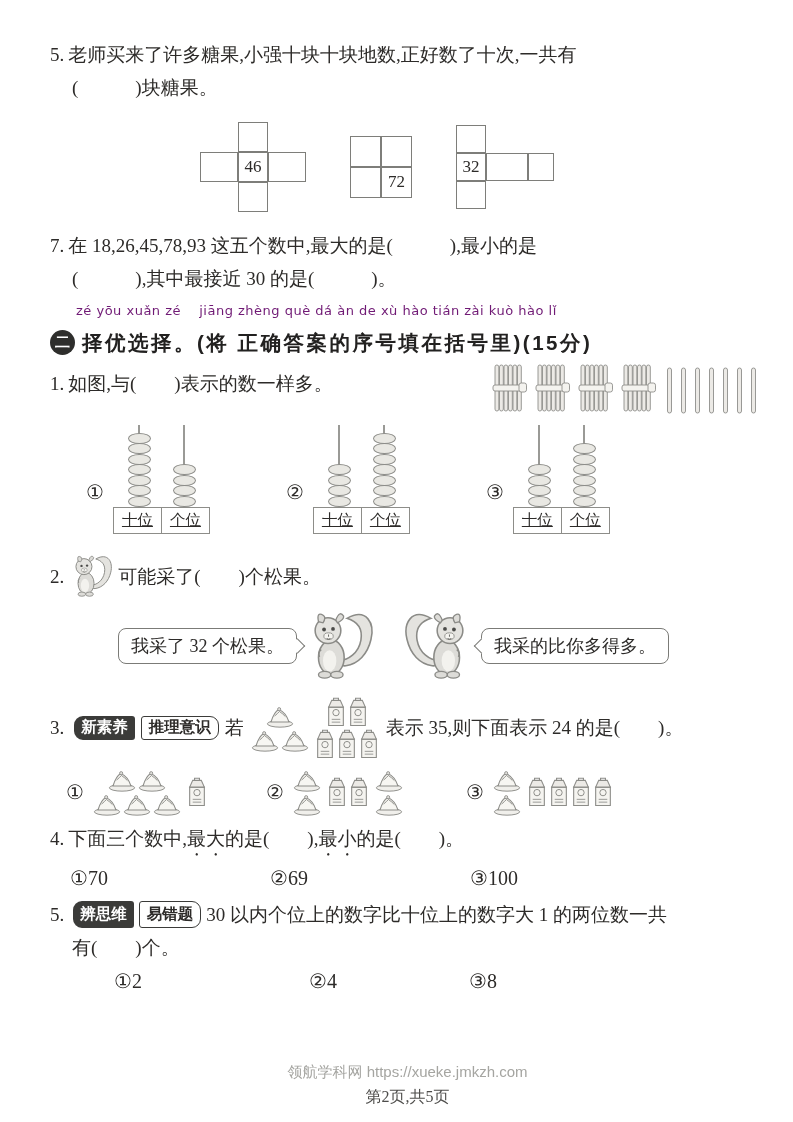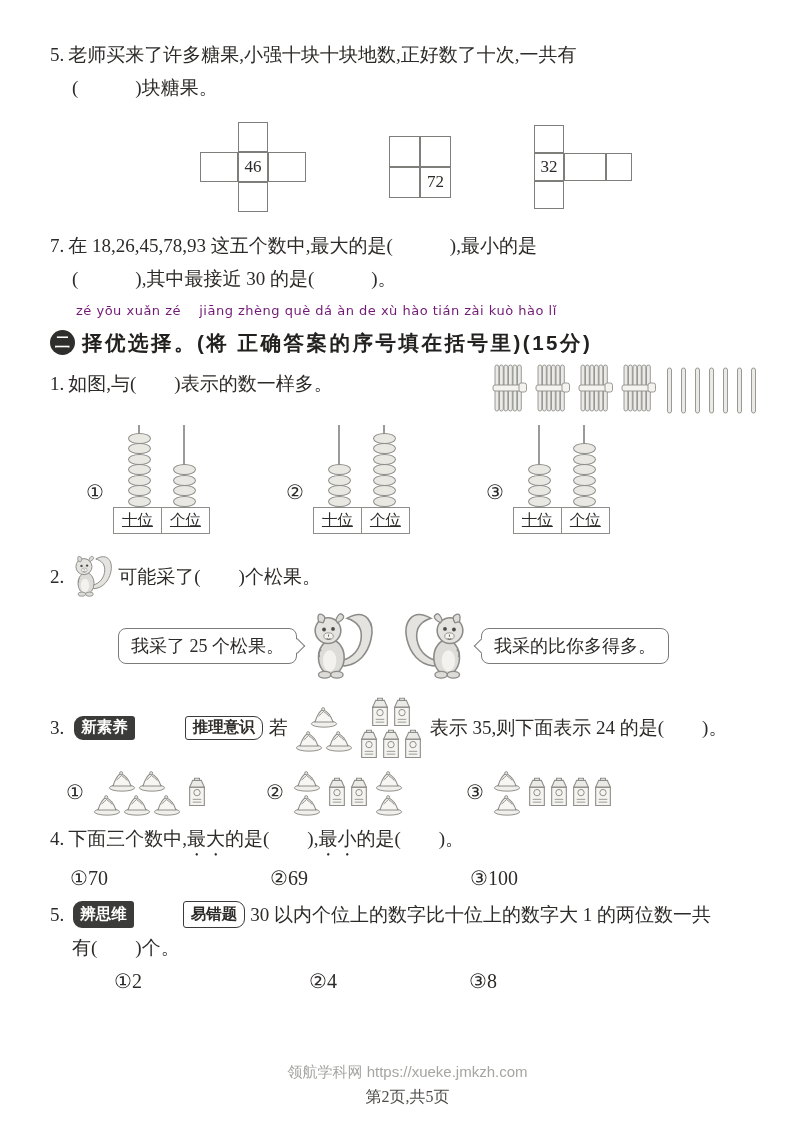--- a/index.html
+++ b/index.html
@@ -8,21 +8,21 @@
     box-sizing:border-box;padding:40px 28px 14px 50px;
     font-family:"Liberation Serif","DejaVu Serif",serif;
     color:#2d2b29;font-size:19px;overflow:hidden;
     display:flex;flex-direction:column;
   }
   .qline{line-height:1.55;margin:0 0 4px 0;}
   .indent{padding-left:22px;}
   .qno{margin-right:4px;}
 
   
-  .grids-row{display:flex;align-items:center;gap:83px;padding-left:150px;margin:10px 0 14px 0;height:100px;}
+  .grids-row{display:flex;align-items:center;gap:44px;padding-left:150px;margin:10px 0 14px 0;height:100px;}
   .gridfig{position:relative;}
   .gcell{position:absolute;border:1px solid #7e7e7a;box-sizing:border-box;
          display:flex;align-items:center;justify-content:center;font-size:17px;background:#fff;}
   .g-cross{width:106px;height:90px;}
   .g-square{width:62px;height:62px;}
   .g-tee{width:98px;height:84px;}
 
   
   .pinyin{font-family:"DejaVu Sans","Liberation Sans",sans-serif;font-size:13px;color:#701a75;
           margin:4px 0 9px 26px;letter-spacing:0.5px;}
@@ -64,21 +64,21 @@
 
   
   .opts{display:flex;font-size:20px;padding-left:20px;margin:2px 0 10px 0;}
   .opts span{flex:0 0 200px;}
   .opts span:last-child{flex:0 0 auto;}
 
   
   .badge-dark{background:#3b3b39;color:#fff;border-radius:9px 3px 3px 9px;padding:1px 7px 2px 7px;
               font-family:"Liberation Sans","DejaVu Sans",sans-serif;font-weight:bold;font-size:15.5px;flex:0 0 auto;}
   .badge-line{border:1.3px solid #3b3b39;color:#2d2b29;border-radius:3px 9px 9px 3px;padding:0 7px 1px 7px;
-              background:#fff;font-family:"Liberation Sans","DejaVu Sans",sans-serif;font-weight:bold;font-size:15.5px;flex:0 0 auto;margin-left:44px;}
+              background:#fff;font-family:"Liberation Sans","DejaVu Sans",sans-serif;font-weight:bold;font-size:15.5px;flex:0 0 auto;}
 
   
   .q3-line{display:flex;align-items:center;gap:6px;margin:4px 0 2px 0;}
   .cluster{display:flex;align-items:center;gap:4px;}
   .cl-group{display:flex;flex-direction:column;align-items:center;}
   .cl-center{align-self:center;}
   .cl-row{display:flex;justify-content:center;}
   .cl-icon{display:inline-block;line-height:0;}
   .q3-opts{display:flex;align-items:center;padding-left:16px;margin:6px 0 8px 0;}
   .q3-opt{display:flex;align-items:center;gap:8px;flex:0 0 200px;}
@@ -300,21 +300,21 @@
           <circle cx="21.5" cy="19.5" r="1.7" fill="#4b4b49"></circle>
           <ellipse cx="17.5" cy="26" rx="4.2" ry="3" fill="#f5f4f0" stroke="#8b8b87" stroke-width="0.8"></ellipse>
           <path d="M17.5 24.5 L17.5 26.5 M15.8 28 Q17.5 29.6 19.2 28" stroke="#6b6b67" stroke-width="0.9" fill="none"></path>
           <ellipse cx="14" cy="60.5" rx="5.5" ry="3" fill="#dddcd8" stroke="#8b8b87" stroke-width="1.2"></ellipse>
           <ellipse cx="25" cy="60.5" rx="5.5" ry="3" fill="#dddcd8" stroke="#8b8b87" stroke-width="1.2"></ellipse>
           <path d="M11 38 Q7.5 40.5 9.5 44.5" stroke="#8b8b87" stroke-width="1.2" fill="none"></path>
         </svg></span>
     <span>可能采了(　　)个松果。</span>
   </div>
   <div class="bubble-row">
-    <div class="bubble point-r">我采了 25 个松果。</div>
+    <div class="bubble point-r">我采了 32 个松果。</div>
     <span class="sq" style="margin-left:12px;"><svg width="67" height="74" viewBox="0 0 60 66">
           <path d="M34 10 C52 0 59 15 55.5 29 C52.5 42 44 51 33 52.5 C29 53 26.5 50.5 26.5 47.5 C35 48 44.5 41 46.5 29.5 C48.5 17.5 42 12.5 34 10 Z" fill="#e4e3df" stroke="#8b8b87" stroke-width="1.4"></path>
           <ellipse cx="20" cy="45" rx="11.5" ry="15.5" fill="#dddcd8" stroke="#8b8b87" stroke-width="1.4"></ellipse>
           <ellipse cx="18.5" cy="48" rx="6" ry="9.5" fill="#f3f2ee"></ellipse>
           <circle cx="17" cy="21" r="11.5" fill="#e4e3df" stroke="#8b8b87" stroke-width="1.4"></circle>
           <path d="M8.5 13 Q6.5 3.5 13 7.5 Q15.5 9.5 12.5 14 Z" fill="#dddcd8" stroke="#8b8b87" stroke-width="1.2"></path>
           <path d="M24 11.5 Q27.5 2.5 31 8 Q31.5 11 25.5 14 Z" fill="#dddcd8" stroke="#8b8b87" stroke-width="1.2"></path>
           <circle cx="13.5" cy="20" r="1.7" fill="#4b4b49"></circle>
           <circle cx="21.5" cy="19.5" r="1.7" fill="#4b4b49"></circle>
           <ellipse cx="17.5" cy="26" rx="4.2" ry="3" fill="#f5f4f0" stroke="#8b8b87" stroke-width="0.8"></ellipse>

